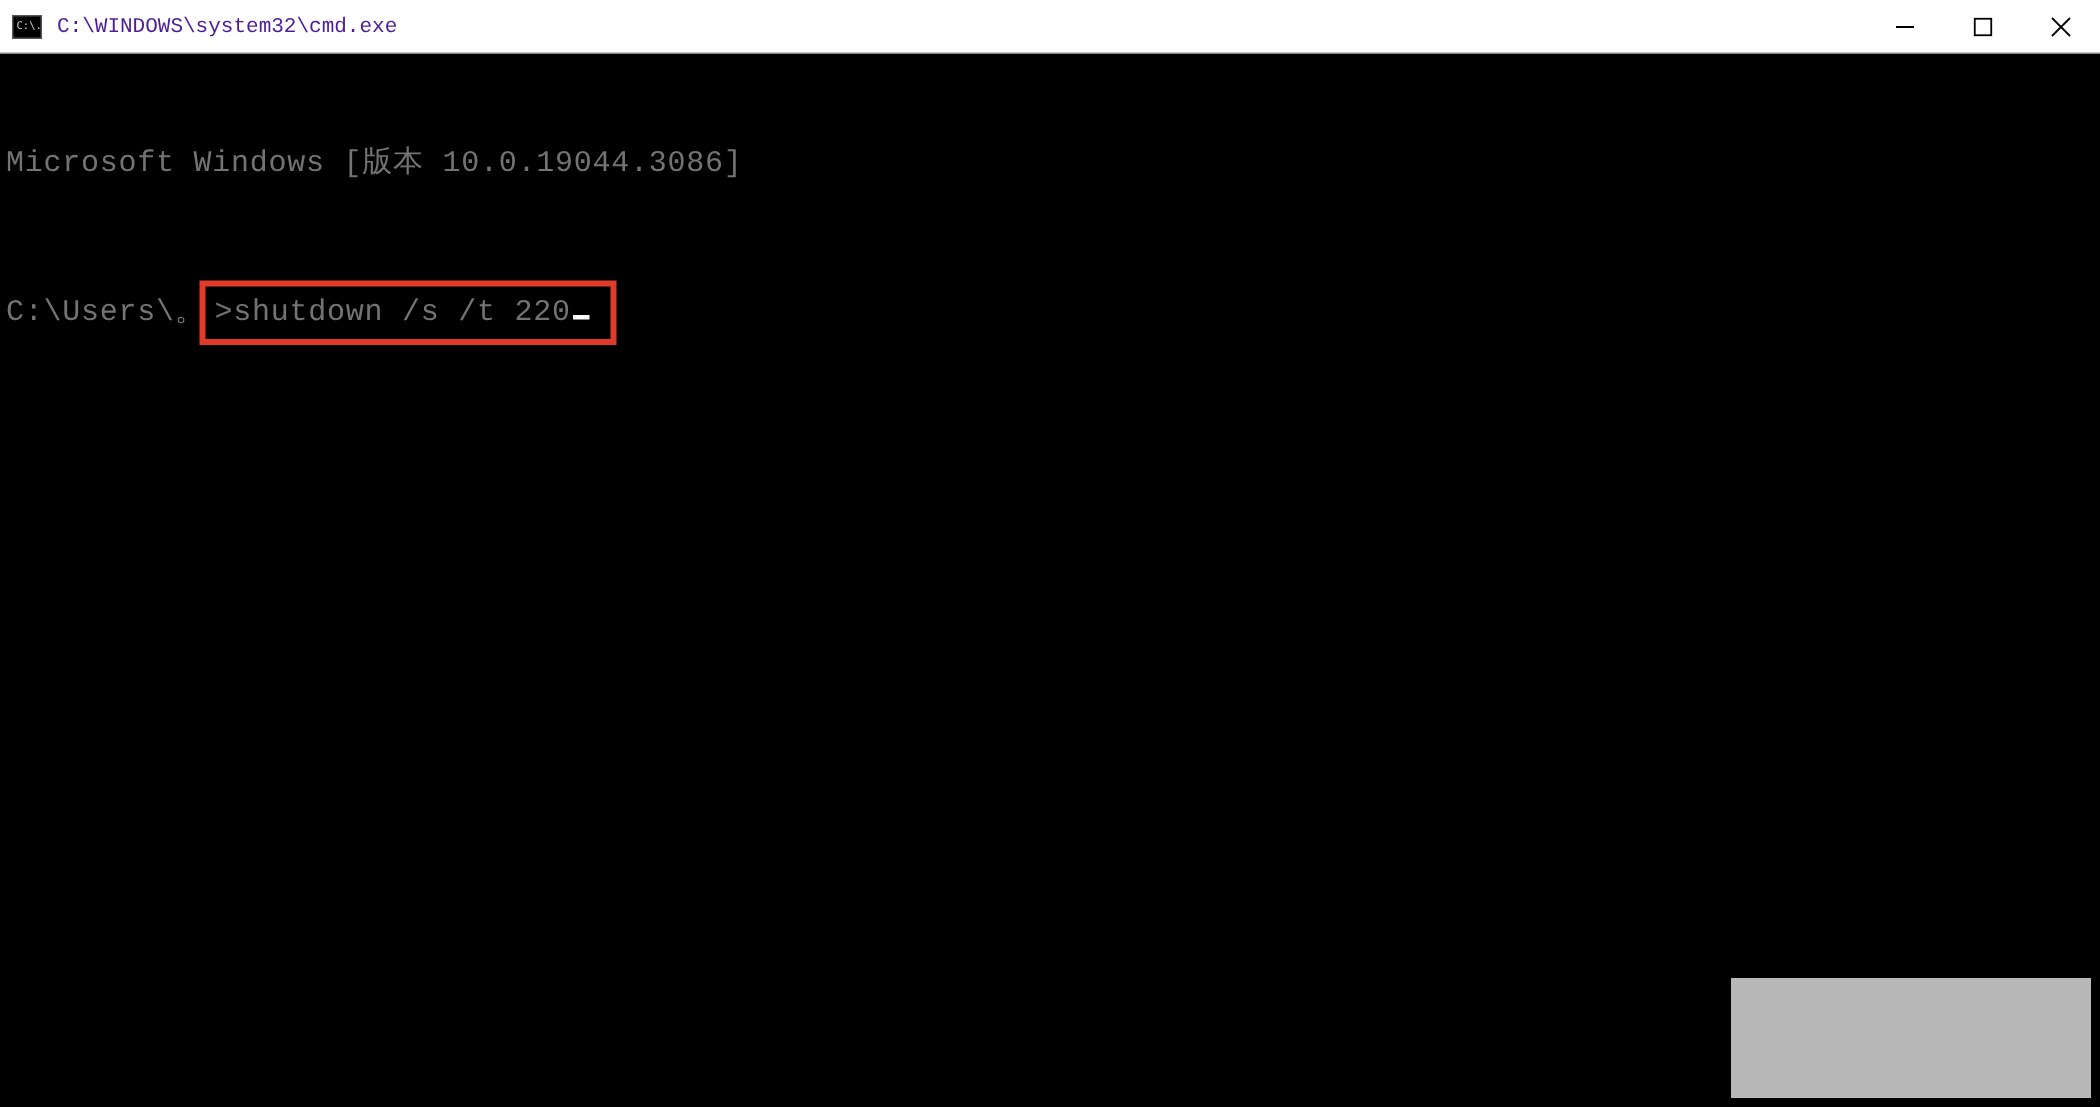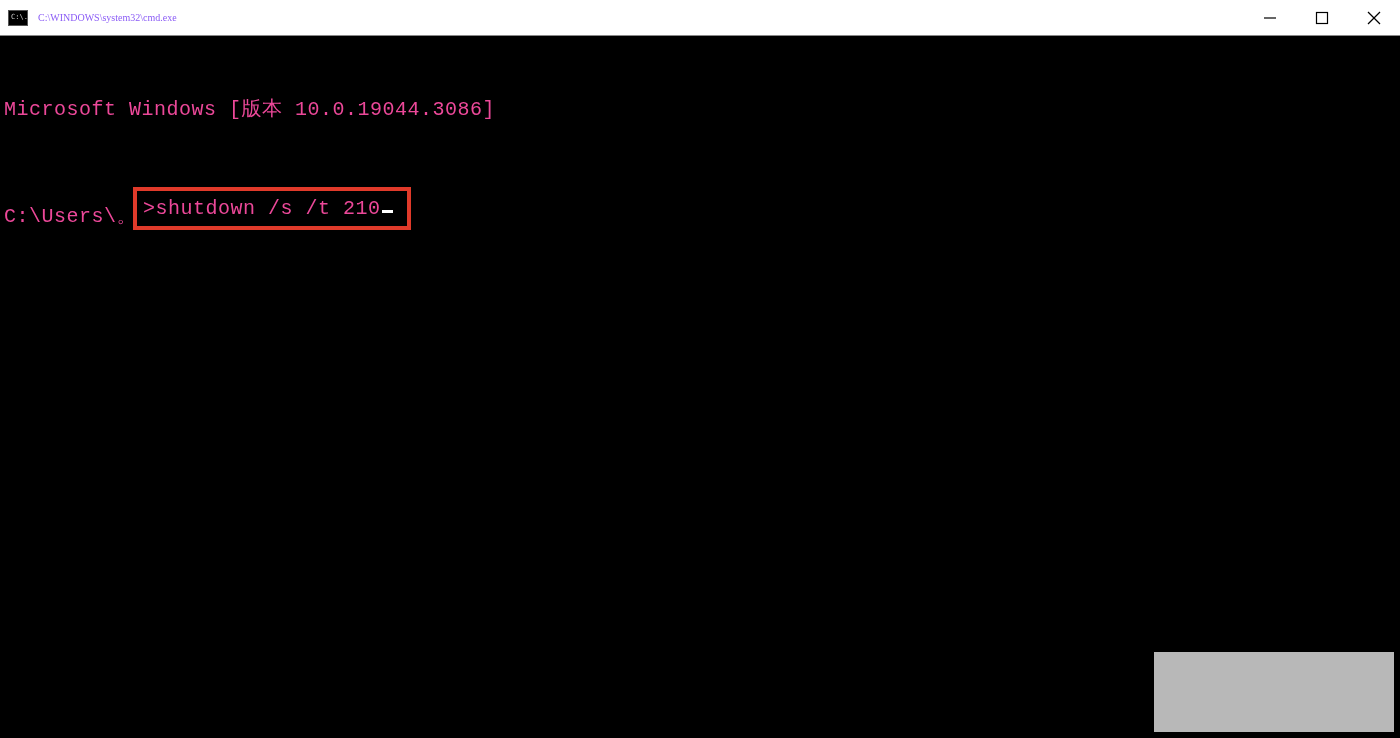--- a/index.html
+++ b/index.html
@@ -40,23 +40,23 @@
       justify-content: flex-start;
       padding-left: 2px;
     }
     .app-icon-text {
       color: #ccc;
       font-size: 7px;
       font-family: monospace;
       line-height: 1;
     }
     .title-text {
-      font-family: Liberation Serif, serif;
-      font-size: 10px;
-      color: #8b5cf6;
+      font-family: Liberation Mono, monospace;
+      font-size: 14px;
+      color: #4c1d95;
     }
     .window-controls {
       display: flex;
       height: 100%;
     }
     .win-btn {
       width: 52px;
       height: 100%;
       display: flex;
       align-items: center;
@@ -67,33 +67,33 @@
     }
     .win-btn svg {
       width: 14px;
       height: 14px;
       stroke: #000;
       stroke-width: 1.2;
       fill: none;
     }
     .terminal {
       padding: 6px 4px;
-      color: #ec4899;
+      color: #737373;
       font-size: 20px;
       line-height: 1.35;
       font-family: 'NSimSun', 'SimSun', Consolas, 'Courier New', monospace;
       letter-spacing: 0.5px;
       white-space: pre;
     }
     .terminal-line {
       display: block;
     }
     .prompt-row {
       display: flex;
-      align-items: flex-end;
+      align-items: center;
       margin-top: 10px;
     }
     .highlight-box {
       border: 4px solid #e03a2a;
       padding: 4px 14px 4px 6px;
       display: inline-flex;
       align-items: center;
       margin-left: -4px;
     }
     .cursor {
@@ -143,18 +143,18 @@
         </svg>
     </div>
   </div>
 </div>
 
 <div class="terminal">
   <span class="terminal-line">Microsoft Windows [版本 10.0.19044.3086]</span>
   <div class="prompt-row">
     <span>C:\Users\。</span>
     <span class="highlight-box">
-      <span>&gt;</span><span>shutdown /s /t 210</span><span class="cursor"></span>
+      <span>&gt;</span><span>shutdown /s /t 220</span><span class="cursor"></span>
     </span>
   </div>
 </div>
 
 <div class="watermark"></div>
 
 </body></html>

